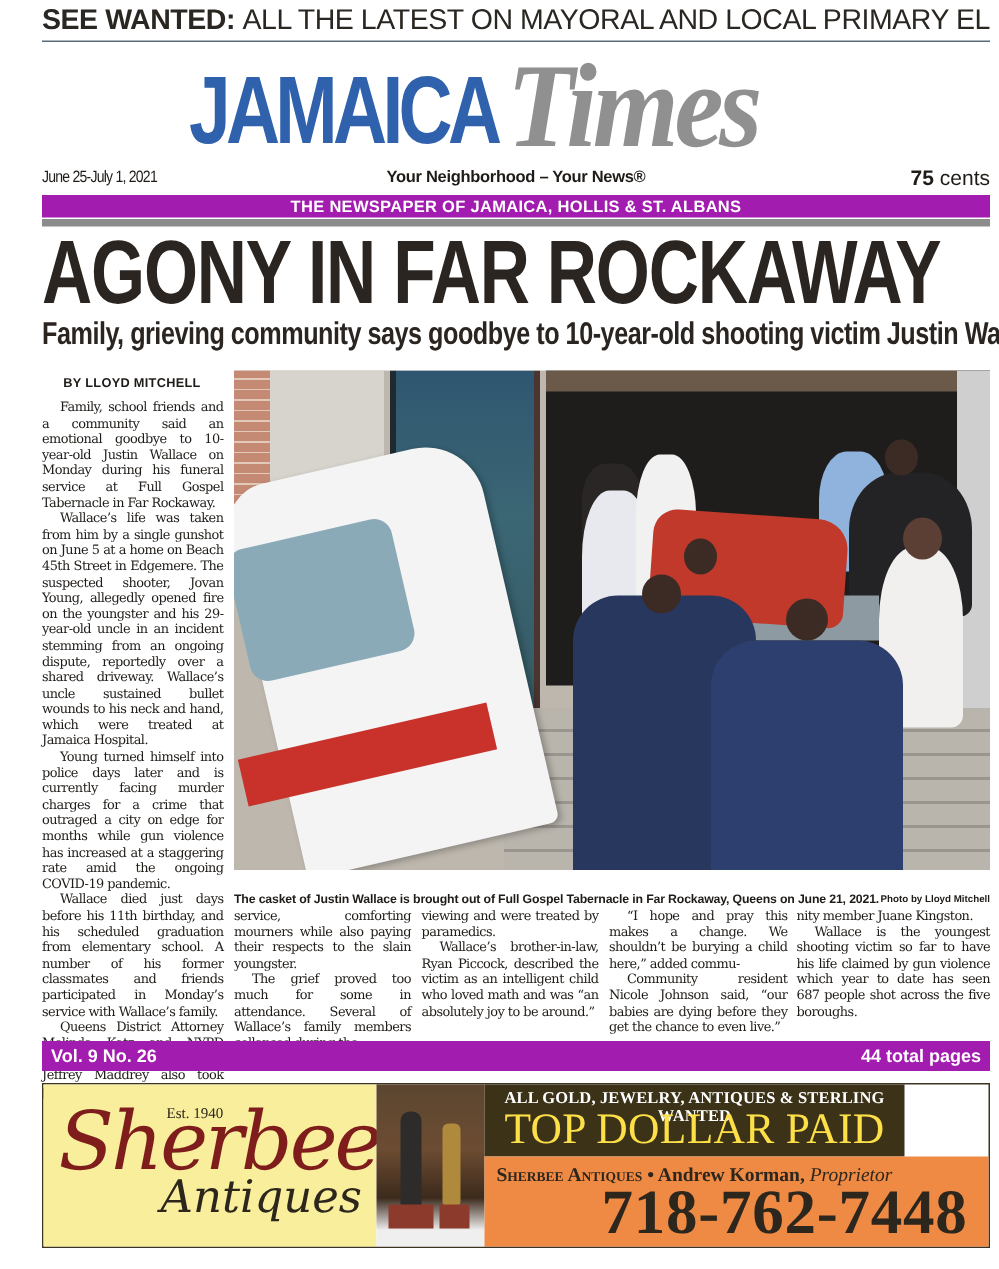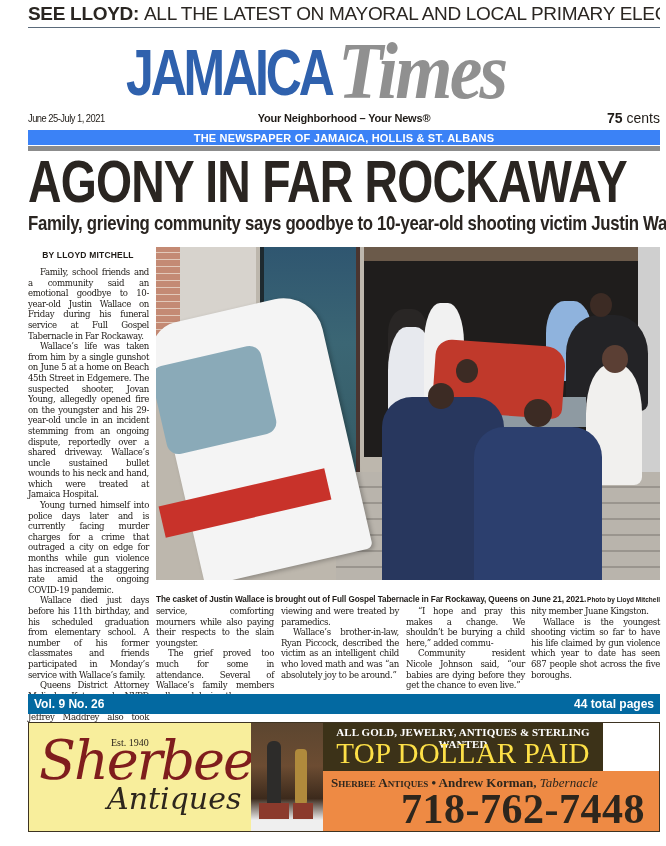--- a/index.html
+++ b/index.html
@@ -37,21 +37,21 @@
     position: absolute; left: 28px; top: 111px; width: 632px; height: 16px;
     font-family: "Liberation Sans", sans-serif; font-size: 11px; color: #1f1b17;
   }
   .dateline .date { position: absolute; left: 0; top: 1px; letter-spacing: -0.6px; transform: scaleX(0.85); transform-origin: left; }
   .dateline .tagline { position: absolute; left: 0; width: 100%; text-align: center; top: 1px; font-weight: bold; font-size: 11px; letter-spacing: -0.2px; }
   .dateline .price { position: absolute; right: 0; top: -1px; font-size: 14px; }
   .dateline .price b { font-weight: bold; }
 
   .banner {
     position: absolute; left: 28px; top: 130px; width: 632px; height: 15px;
-    background: #3b82f6; color: #ffffff;
+    background: #a21caf; color: #ffffff;
     font-family: "Liberation Sans", sans-serif; font-size: 11px; font-weight: bold;
     text-align: center; line-height: 16px; letter-spacing: 0.2px;
   }
   .gray-rule { position: absolute; left: 28px; top: 146px; width: 632px; height: 5px; background: #8c8c8c; }
 
   
   .headline {
     position: absolute; left: 28px; top: 152px; width: 632px;
     font-family: "Liberation Sans", sans-serif; font-weight: bold;
     font-size: 60px; line-height: 60px; color: #2a2521;
@@ -128,21 +128,21 @@
     white-space: nowrap; color: #1f1b17; letter-spacing: -0.1px; margin-top: 11px;
   }
   .credit {
     position: absolute; right: 6px; top: 596px;
     font-family: "Liberation Sans", sans-serif; font-weight: bold; font-size: 6.5px; color: #1f1b17;
   }
 
   
   .volbar {
     position: absolute; left: 28px; top: 694px; width: 632px; height: 20px;
-    background: #0369a1; color: #ffffff;
+    background: #a21caf; color: #ffffff;
     font-family: "Liberation Sans", sans-serif; font-weight: bold; font-size: 12px; line-height: 20px;
   }
   .volbar .vol { position: absolute; left: 6px; }
   .volbar .pages { position: absolute; right: 6px; }
 
   
   .ad { position: absolute; left: 28px; top: 722px; width: 632px; height: 110px; border: 1px solid #3d3322; }
   .ad-left { position: absolute; left: 0; top: 0; width: 222px; height: 108px; background: #f8ee9c; }
   .ad-est { position: absolute; left: 82px; top: 14px; font-family: "Liberation Serif", serif; font-size: 10px; color: #2d261d; }
   .ad-sherbee { position: absolute; left: 10px; top: 6px; font-family: "DejaVu Serif", serif; font-style: italic; font-size: 54px; color: #7f1d1d; letter-spacing: -2px; }
@@ -160,21 +160,21 @@
   .ad-bottom { position: absolute; left: 0; top: 48px; width: 336px; height: 60px; background: #ee8a44; }
   .ad-proprietor { position: absolute; left: 8px; top: 4px; font-family: "Liberation Serif", serif; font-weight: bold; font-size: 13px; color: #2d261d; white-space: nowrap; }
   .ad-proprietor .sc { font-variant: small-caps; margin-top: 16px; }
   .ad-proprietor .it { font-style: italic; font-weight: normal; }
   .ad-phone { position: absolute; left: 0; width: 100%; top: 16px; text-align: center; font-family: "Liberation Serif", serif; font-weight: bold; font-size: 42px; line-height: 44px; color: #2d261d; letter-spacing: 0.5px; margin-left: 32px; }
 </style>
 </head>
 <body>
 
 <div class="teaser">
-  <span class="lead">SEE LLOYD:</span>
+  <span class="lead">SEE WANTED:</span>
   <span class="rest">ALL THE LATEST ON MAYORAL AND LOCAL PRIMARY ELECTIONS</span>
 </div>
 
 <div class="masthead">
   <span class="mast-jamaica">JAMAICA</span>
   <span class="mast-times">Times</span>
 </div>
 
 <div class="dateline">
   <span class="date">June 25-July 1, 2021</span>
@@ -184,21 +184,21 @@
 
 <div class="banner">THE NEWSPAPER OF JAMAICA, HOLLIS &amp; ST. ALBANS</div>
 <div class="gray-rule"></div>
 
 <h1 class="headline">AGONY IN FAR ROCKAWAY</h1>
 <h2 class="subhead">Family, grieving community says goodbye to 10-year-old shooting victim Justin Wallace</h2>
 
 <div class="byline">BY LLOYD MITCHELL</div>
 
 <div class="col col1">
-  <p>Family, school friends and a community said an emotional goodbye to 10-year-old Justin Wallace on Friday during his funeral service at Full Gospel Tabernacle in Far Rockaway.</p>
+  <p>Family, school friends and a community said an emotional goodbye to 10-year-old Justin Wallace on Monday during his funeral service at Full Gospel Tabernacle in Far Rockaway.</p>
   <p>Wallace’s life was taken from him by a single gunshot on June 5 at a home on Beach 45th Street in Edgemere. The suspected shooter, Jovan Young, allegedly opened fire on the youngster and his 29-year-old uncle in an incident stemming from an ongoing dispute, reportedly over a shared driveway. Wallace’s uncle sustained bullet wounds to his neck and hand, which were treated at Jamaica Hospital.</p>
   <p>Young turned himself into police days later and is currently facing murder charges for a crime that outraged a city on edge for months while gun violence has increased at a staggering rate amid the ongoing COVID-19 pandemic.</p>
   <p>Wallace died just days before his 11th birthday, and his scheduled graduation from elementary school. A number of his former classmates and friends participated in Monday’s service with Wallace’s family.</p>
   <p>Queens District Attorney Melinda Katz and NYPD Chief of Community Affairs Jeffrey Maddrey also took part in the</p>
 </div>
 
 <div class="photo">
   <div class="layer brick"></div>
   <div class="layer wall"></div>
   <div class="layer glass"></div>
@@ -266,18 +266,18 @@
   <div class="ad-right">
     <div class="ad-top">
       <div class="ad-wanted">ALL GOLD, JEWELRY, ANTIQUES &amp; STERLING WANTED</div>
       <div class="ad-top-dollar">TOP DOLLAR PAID</div>
     </div>
     <div class="ad-bottom">
       <div class="ad-proprietor">
         <span class="sc">Sherbee Antiques</span>
         <span>•</span>
         <span>Andrew Korman,</span>
-        <span class="it">Tabernacle</span>
+        <span class="it">Proprietor</span>
       </div>
       <div class="ad-phone">718-762-7448</div>
     </div>
   </div>
 </div>
 
 </body></html>

